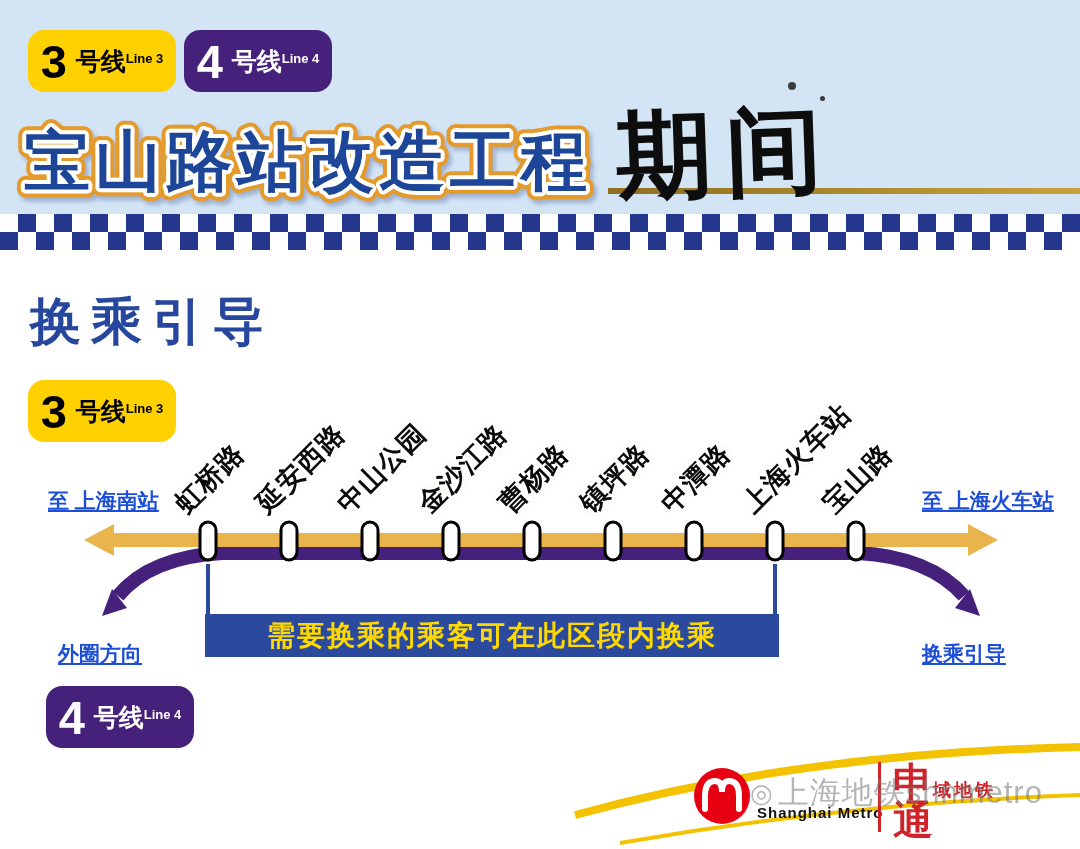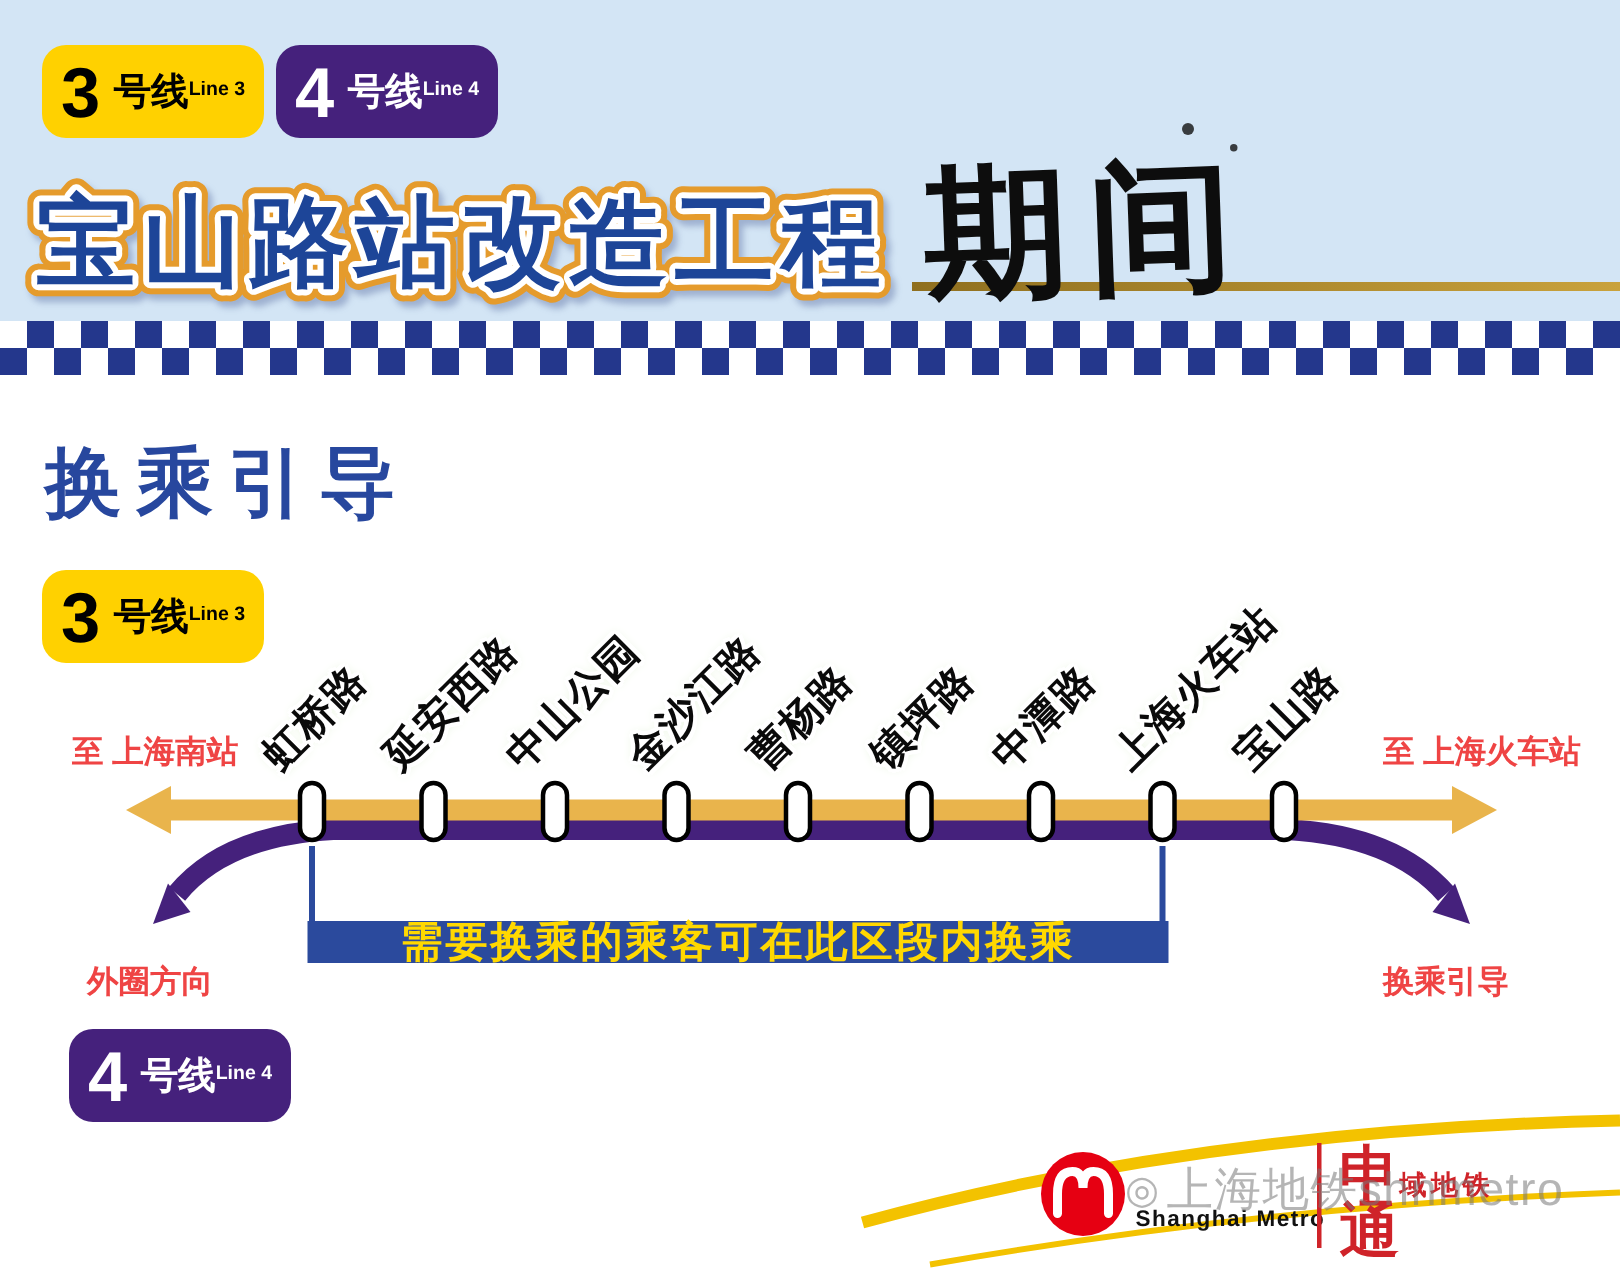--- a/index.html
+++ b/index.html
@@ -40,35 +40,35 @@
   .gold-line { position:absolute; left:608px; top:188px; width:472px; height:6px;
                background:linear-gradient(90deg,#8f6f1f,#c9a23c); z-index:1; }
   .ink-dot { position:absolute; background:#111; border-radius:50%; opacity:.8; }
   #ink-dot-1 { left:788px; top:82px; width:8px; height:8px; }
   #ink-dot-2 { left:820px; top:96px; width:5px; height:5px; }
 
   
   .section-heading { position:absolute; left:30px; top:288px; font-size:51px; font-weight:900;
                      color:#27479e; letter-spacing:10px; }
 
-  .terminal, .loop-label { position:absolute; font-size:21px; font-weight:800; color:#ef4444; white-space:nowrap; }
+  .terminal, .loop-label { position:absolute; font-size:21px; font-weight:800; color:#1d4ed8; white-space:nowrap;text-decoration:underline; }
   #terminal-left  { left:48px;  top:487px; }
   #terminal-right { left:922px; top:487px; }
   #loop-outer { left:58px;  top:640px; }
   #loop-inner { left:922px; top:640px; }
 
   .diagram-svg { position:absolute; left:0; top:430px; }
 
   .station-label { position:absolute; top:486px; height:34px; line-height:34px;
                    transform-origin:0 100%; transform:rotate(-45deg);
                    font-size:27px; font-weight:900; color:#0a0a0a; white-space:nowrap; letter-spacing:1px;
                    text-shadow:-2px -2px 0 #fff, 2px -2px 0 #fff, -2px 2px 0 #fff, 2px 2px 0 #fff,
                                0 3px 0 #fff, 0 -3px 0 #fff, 3px 0 0 #fff, -3px 0 0 #fff, 0 0 7px #d9ecc9; }
 
-  .banner { position:absolute; left:205px; top:614px; width:574px; height:28px; background:#2b4a9d;
+  .banner { position:absolute; left:205px; top:614px; width:574px; height:43px; background:#2b4a9d;
             display:flex; align-items:center; justify-content:center;
             font-size:28px; font-weight:900; color:#ffd800; letter-spacing:2px; }
 
   
   .footer-arcs { position:absolute; left:550px; top:735px; z-index:1; }
   .metro-logo { position:absolute; left:694px; top:768px; z-index:2; }
   .brand-cn { position:absolute; left:757px; top:766px; font-size:31px; font-weight:900; color:#111;
               letter-spacing:3px; z-index:2; }
   .brand-en { position:absolute; left:757px; top:804px; font-size:15px; font-weight:700; color:#111;
               letter-spacing:1px; z-index:2; }

